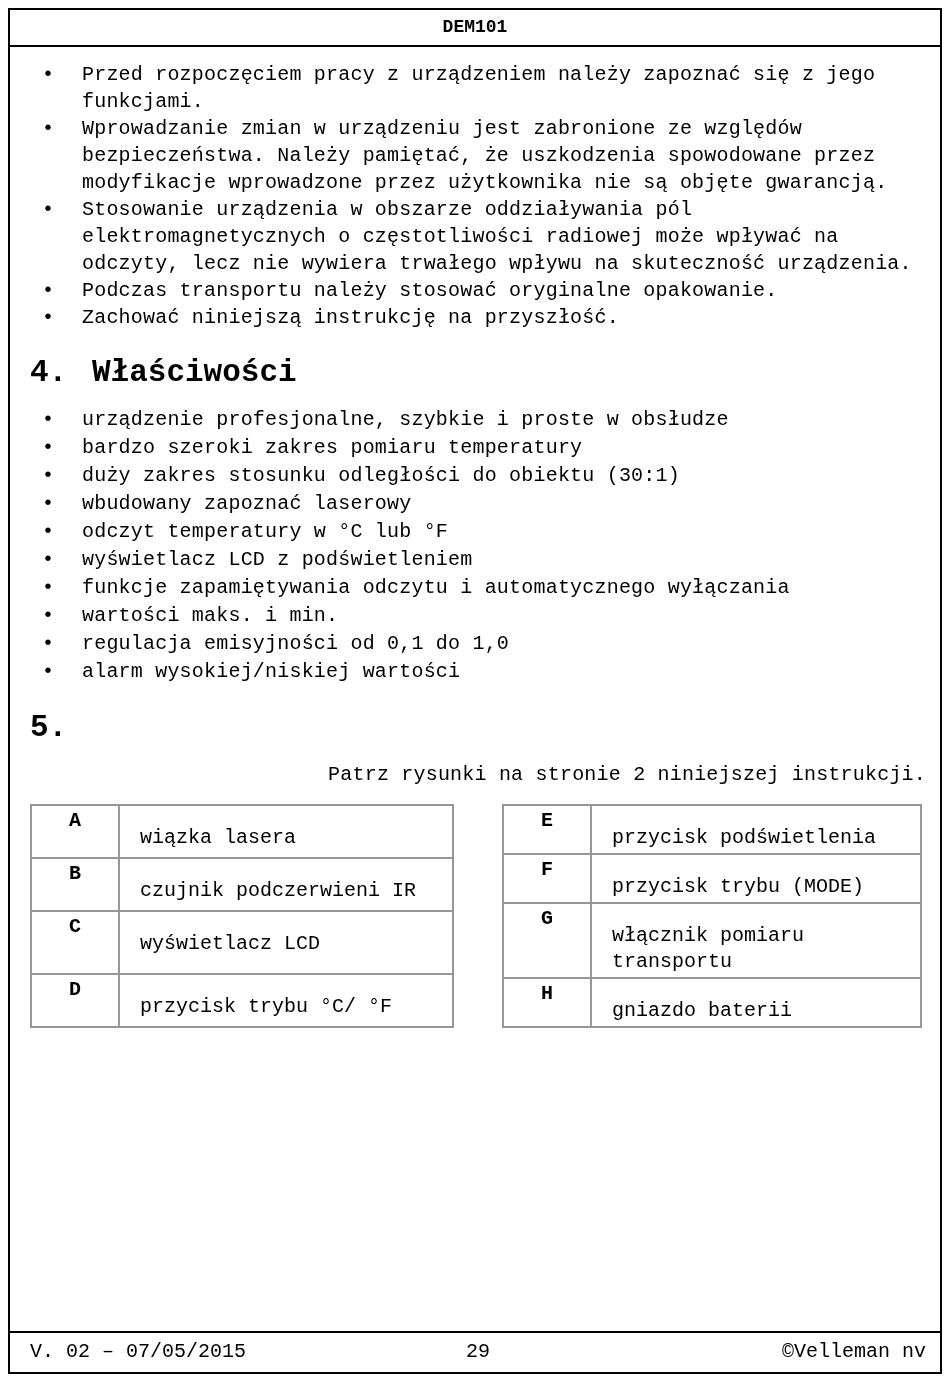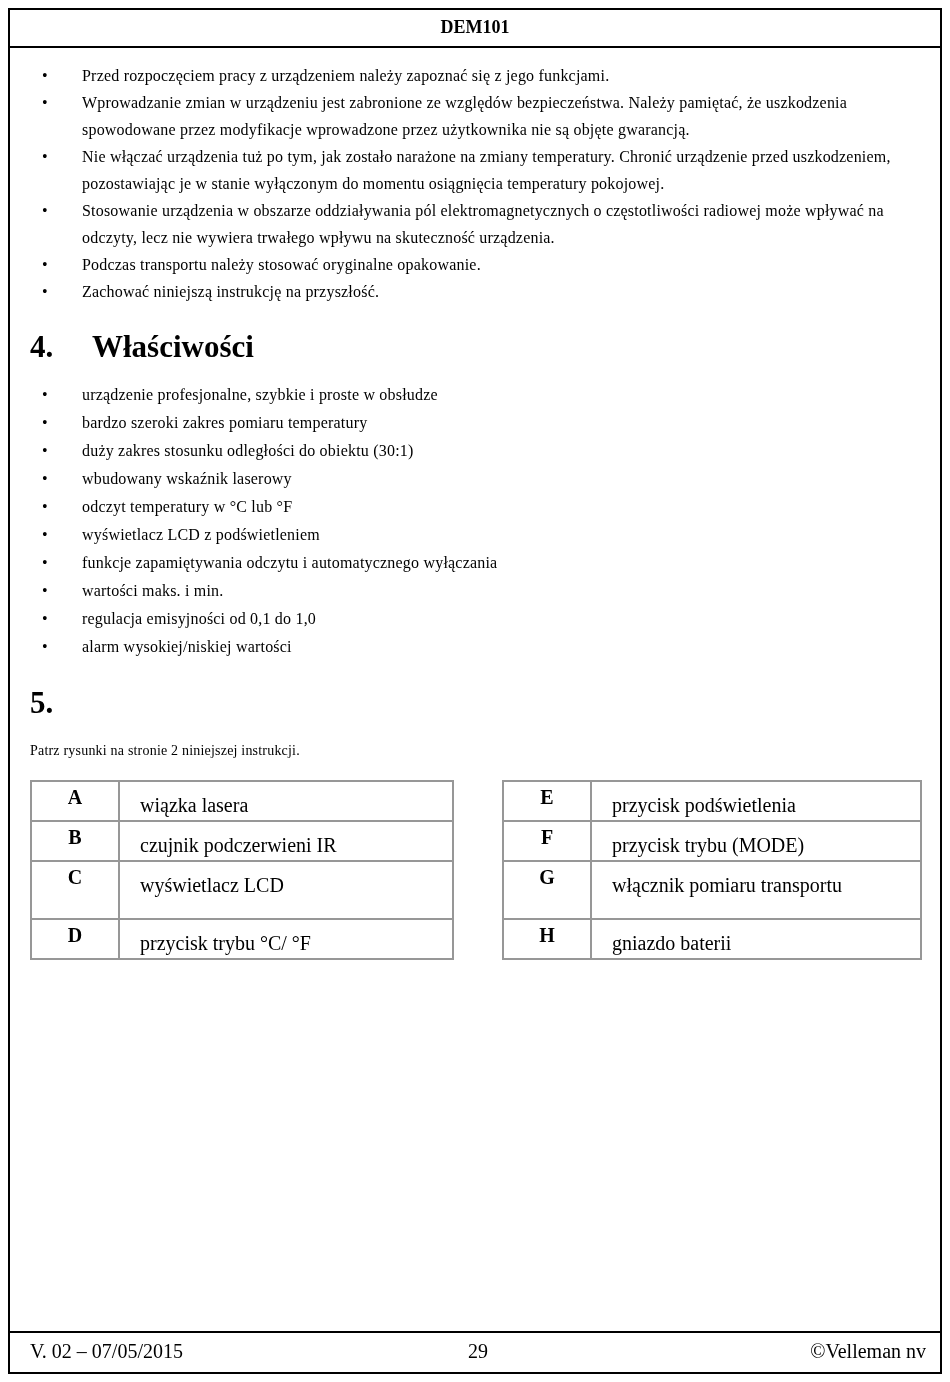--- a/index.html
+++ b/index.html
@@ -3,21 +3,21 @@
 <meta charset="utf-8">
 <style>
   * { box-sizing: border-box; }
   html, body { margin: 0; padding: 0; background: #ffffff; }
   .page {
     position: relative;
     width: 950px;
     height: 1382px;
     background: #ffffff;
     color: #000000;
-    font-family: Liberation Serif, serif;
+    font-family: Liberation Mono, monospace;
     overflow: hidden;
     border-radius: 7px;
   }
   .frame {
     position: absolute;
     left: 8px; top: 8px; right: 8px; bottom: 8px;
     border: 2px solid #000000;
     display: flex;
     flex-direction: column;
   }
@@ -31,57 +31,58 @@
   }
   .content {
     flex: 1 1 auto;
     padding: 14px 14px 0 20px;
     overflow: hidden;
   }
   .bullets { margin: 0; padding: 0; list-style: none; }
   .bullet {
     position: relative;
     padding-left: 52px;
-    font-size: 16px;
+    font-size: 20px;
     line-height: 27px;
     letter-spacing: 0.2px;
   }
   .bullet::before {
     content: "\2022";
     position: absolute;
     left: 12px;
     top: 0;
   }
   .features .bullet { line-height: 28px; }
   .section-heading {
     display: flex;
     align-items: baseline;
     font-weight: bold;
     font-size: 31px;
     margin: 24px 0 16px 0;
   }
   .section-heading .num { width: 62px; flex: 0 0 auto; }
   .intro {
-    font-size: 14px;
+    font-size: 20px;
     line-height: 27px;
     letter-spacing: 0.2px;
     margin: 0 0 16px 0;
+    text-align: right;
   }
   .tables { display: flex; gap: 48px; margin-top: 4px; }
   table.overview {
     border-collapse: collapse;
     font-size: 20px;
     table-layout: fixed;
   }
   table.tbl-left  { width: 424px; }
   table.tbl-right { width: 420px; }
   table.overview td {
     border: 2px solid #979797;
     vertical-align: top;
-    padding: 10px 8px 2px 20px;
+    padding: 19px 8px 2px 20px;
     line-height: 26px;
     overflow: hidden;
   }
   table.overview td.key {
     width: 88px;
     text-align: center;
     font-weight: bold;
     padding: 2px 4px;
   }
   table.overview tr td { height: 30px; }
@@ -106,36 +107,35 @@
 
     <div class="header">
       <span>DEM101</span>
     </div>
 
     <div class="content">
 
       <ul class="bullets">
         <li class="bullet">Przed rozpoczęciem pracy z urządzeniem należy zapoznać się z jego funkcjami.</li>
         <li class="bullet">Wprowadzanie zmian w urządzeniu jest zabronione ze względów bezpieczeństwa. Należy pamiętać, że uszkodzenia spowodowane przez modyfikacje wprowadzone przez użytkownika nie są objęte gwarancją.</li>
-        <li class="bullet">Nie włączać urządzenia tuż po tym, jak zostało narażone na zmiany temperatury. Chronić urządzenie przed uszkodzeniem, pozostawiając je w stanie wyłączonym do momentu osiągnięcia temperatury pokojowej.</li>
         <li class="bullet">Stosowanie urządzenia w obszarze oddziaływania pól elektromagnetycznych o częstotliwości radiowej może wpływać na odczyty, lecz nie wywiera trwałego wpływu na skuteczność urządzenia.</li>
         <li class="bullet">Podczas transportu należy stosować oryginalne opakowanie.</li>
         <li class="bullet">Zachować niniejszą instrukcję na przyszłość.</li>
       </ul>
 
       <div class="section-heading">
         <span class="num">4.</span>
         <span class="title">Właściwości</span>
       </div>
 
       <ul class="bullets features">
         <li class="bullet">urządzenie profesjonalne, szybkie i proste w obsłudze</li>
         <li class="bullet">bardzo szeroki zakres pomiaru temperatury</li>
         <li class="bullet">duży zakres stosunku odległości do obiektu (30:1)</li>
-        <li class="bullet">wbudowany wskaźnik laserowy</li>
+        <li class="bullet">wbudowany zapoznać laserowy</li>
         <li class="bullet">odczyt temperatury w °C lub °F</li>
         <li class="bullet">wyświetlacz LCD z podświetleniem</li>
         <li class="bullet">funkcje zapamiętywania odczytu i automatycznego wyłączania</li>
         <li class="bullet">wartości maks. i min.</li>
         <li class="bullet">regulacja emisyjności od 0,1 do 1,0</li>
         <li class="bullet">alarm wysokiej/niskiej wartości</li>
       </ul>
 
       <div class="section-heading">
         <span class="num">5.</span>

